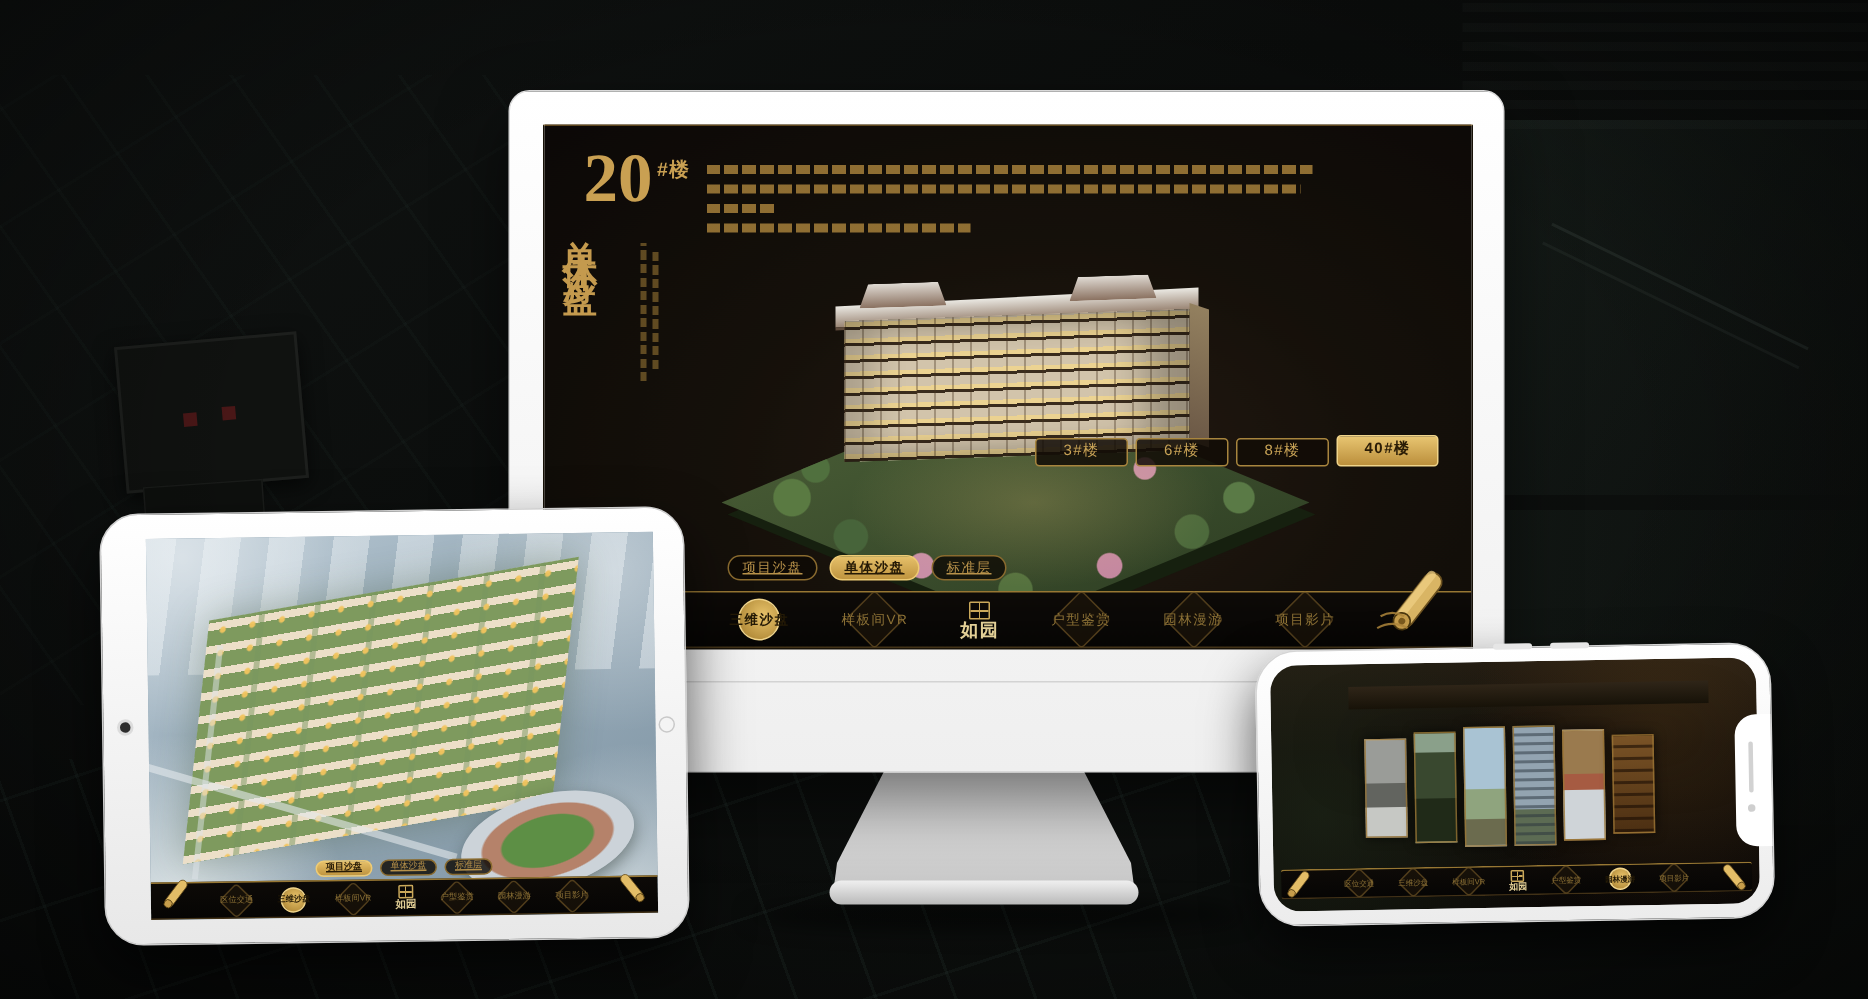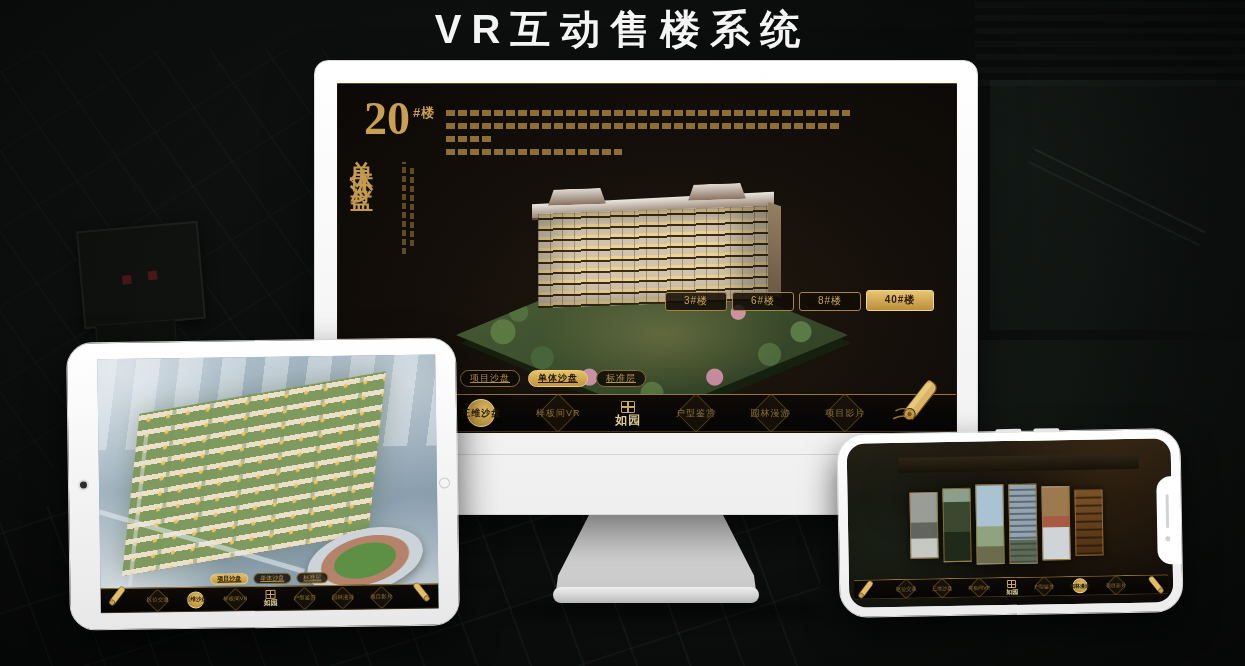--- a/index.html
+++ b/index.html
@@ -51,21 +51,21 @@
   .nav-item.active{color:#241a06;font-weight:700;}
   .nav-item.active::before{background:radial-gradient(circle at 50% 35%,#e7c26a,#a77f2e);
     border-color:#f0d48a;border-radius:50%;}
   .nav-logo{display:flex;flex-direction:column;align-items:center;gap:1px;}
   .seal-icon{border:1px solid #caa85a;border-radius:1px;
     background:linear-gradient(90deg,transparent 0 45%,#caa85a 45% 55%,transparent 55%),
                linear-gradient(0deg,transparent 0 40%,#caa85a 40% 55%,transparent 55%);}
   .logo-text{font-family:"Liberation Serif",serif;font-weight:700;color:#e2cf96;line-height:1;}
   .scroll-icon{position:absolute;z-index:6;cursor:pointer;}
   
-  .monitor{position:absolute;left:314px;top:60px;width:662px;height:453px;background:linear-gradient(#ffffff,#efefef);
+  .monitor{position:absolute;left:339px;top:60px;width:662px;height:453px;background:linear-gradient(#ffffff,#efefef);
     border:1px solid #d9d9d9;border-radius:14px;box-shadow:0 20px 45px rgba(0,0,0,.55);z-index:2;}
   .chin-line{position:absolute;left:2px;right:2px;top:393px;height:1px;background:rgba(0,0,0,.12);}
   .m-screen{position:absolute;left:22px;top:22px;width:618px;height:348px;overflow:hidden;
     background:radial-gradient(ellipse at 55% 65%,#241a11 0%,#15100a 45%,#0b0806 100%);
     border:1px solid #181208;border-top:1px solid rgba(160,120,50,.55);}
   .stand{position:absolute;left:556px;top:513px;width:200px;height:78px;z-index:1;
     background:linear-gradient(180deg,#f3f3f3,#c7c7c7);
     clip-path:polygon(17% 0,83% 0,99% 80%,100% 100%,0 100%,1% 80%);}
   .stand-base{position:absolute;left:553px;top:587px;width:206px;height:16px;border-radius:8px;
     background:linear-gradient(#f0f0f0,#b9b9b9);z-index:1;}
@@ -198,21 +198,20 @@
       <i></i>
       <i></i>
     </div>
   <div class="bg-plaque2"></div>
   <div class="bg-right"></div>
   <div class="bg-right2"></div>
   <div class="bg-bridge"></div>
   <div class="bg-roads"></div>
   <div class="bg-topright"></div>
 
-  <div class="title">VR互动售楼系统</div>
 
   <div class="monitor-shadow"></div>
   <div class="stand"></div>
   <div class="stand-base"></div>
   <div class="monitor">
     <div class="chin-line"></div>
     <div class="m-screen">
 
       <div class="headline">
         <div class="h-row">

